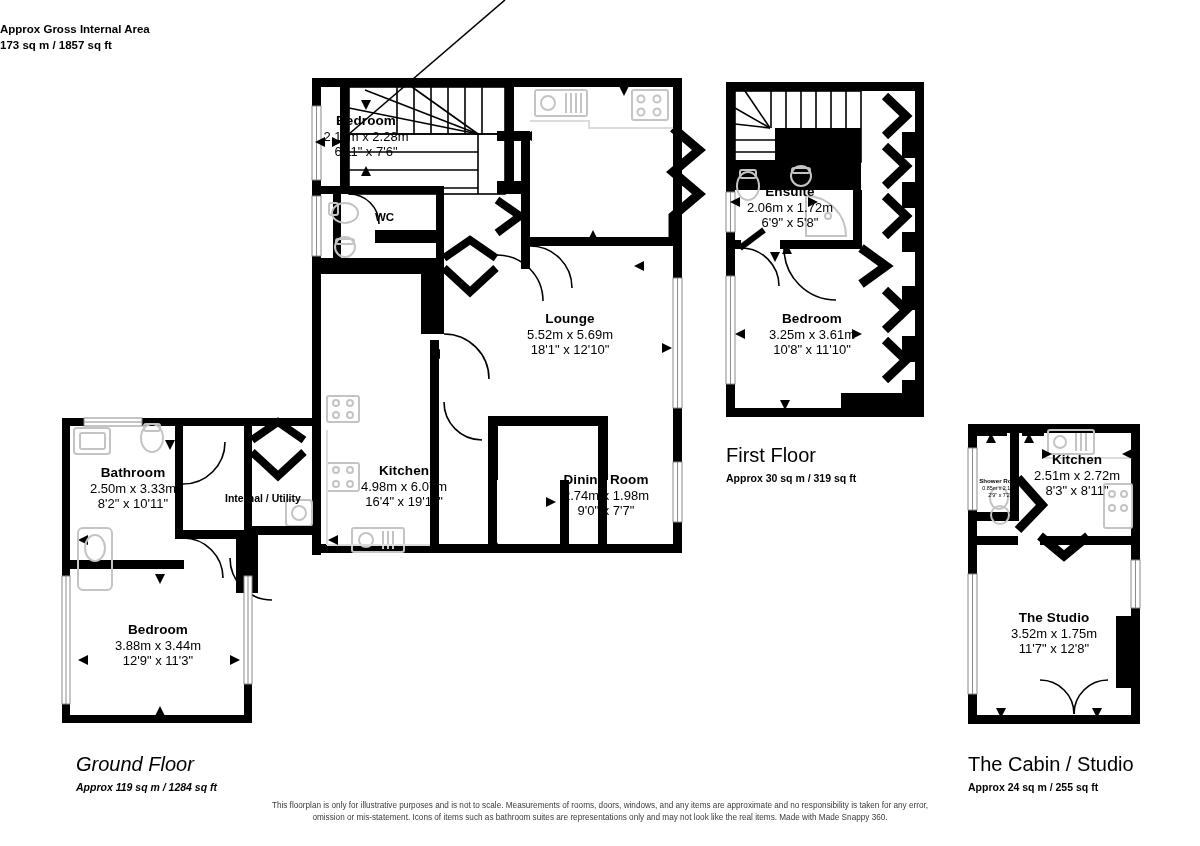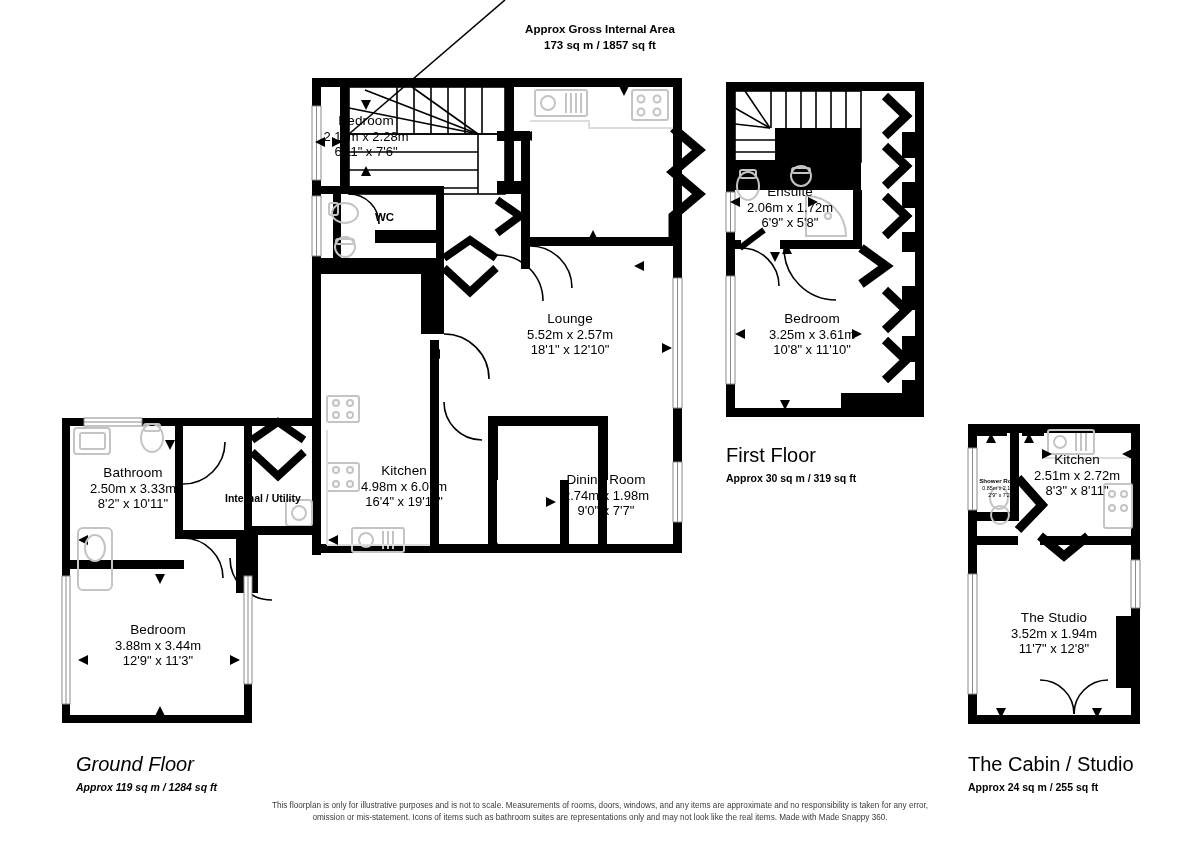--- a/index.html
+++ b/index.html
@@ -8,24 +8,24 @@
     width:1200px;height:846px;position:relative;overflow:hidden;
     font-family:"Liberation Sans", sans-serif;
     color:#000000;
     -webkit-font-smoothing:antialiased;
   }
   .stage{position:absolute;left:0;top:0;width:1200px;height:846px;}
   svg.plan{position:absolute;left:0;top:0;width:1200px;height:846px;}
 
   
   .tblk{position:absolute;text-align:center;line-height:1.18;}
-  .tblk .nm{font-weight:normal;font-size:13.5px;letter-spacing:.1px;}
+  .tblk .nm{font-weight:bold;font-size:13.5px;letter-spacing:.1px;}
   .tblk .dm{font-size:13px;}
 
-  #hdr{position:absolute;left:0;top:22px;width:1200px;text-align:center;
+  #hdr{position:absolute;left:0;top:22px;width:1200px;
        font-weight:bold;font-size:11.5px;line-height:1.35;}
 
   .floorcap{position:absolute;}
   .floorcap .fc-t{font-size:20px;line-height:1.2;}
   .floorcap .fc-s{font-size:10.5px;font-weight:bold;margin-top:5px;}
 
   #disc{position:absolute;left:270px;top:800px;width:660px;text-align:center;
         font-size:8.2px;line-height:1.5;color:#3b3b3b;}
 
   
@@ -441,21 +441,21 @@
     <div class="nm">Bedroom</div>
     <div class="dm">2.11m x 2.28m</div>
     <div class="dm">6'11" x 7'6"</div>
   </div>
 
 
   <div id="wc-label" style="left:375px;top:211px;">WC</div>
 
   <div class="tblk" style="left:470px;top:311px;width:200px;">
     <div class="nm">Lounge</div>
-    <div class="dm">5.52m x 2.57m</div>
+    <div class="dm">5.52m x 5.69m</div>
     <div class="dm">18'1" x 12'10"</div>
   </div>
 
   <div class="tblk" style="left:506px;top:472px;width:200px;">
     <div class="nm">Dining Room</div>
     <div class="dm">2.74m x 1.98m</div>
     <div class="dm">9'0" x 7'7"</div>
   </div>
 
   <div class="tblk" style="left:304px;top:463px;width:200px;">
@@ -497,21 +497,21 @@
   </div>
 
   <div id="shower-label" style="left:962px;top:477px;width:76px;">
     <div class="sr-n">Shower Room</div>
     <div class="sr-d">0.85m x 2.18m</div>
     <div class="sr-d">2'9" x 7'2"</div>
   </div>
 
   <div class="tblk" style="left:959px;top:610px;width:190px;">
     <div class="nm">The Studio</div>
-    <div class="dm">3.52m x 1.94m</div>
+    <div class="dm">3.52m x 1.75m</div>
     <div class="dm">11'7" x 12'8"</div>
   </div>
 
   <div class="floorcap" style="left:76px;top:752px;font-style:italic;">
     <div class="fc-t">Ground Floor</div>
     <div class="fc-s">Approx 119 sq m / 1284 sq ft</div>
   </div>
 
   <div class="floorcap" style="left:726px;top:443px;">
     <div class="fc-t">First Floor</div>

